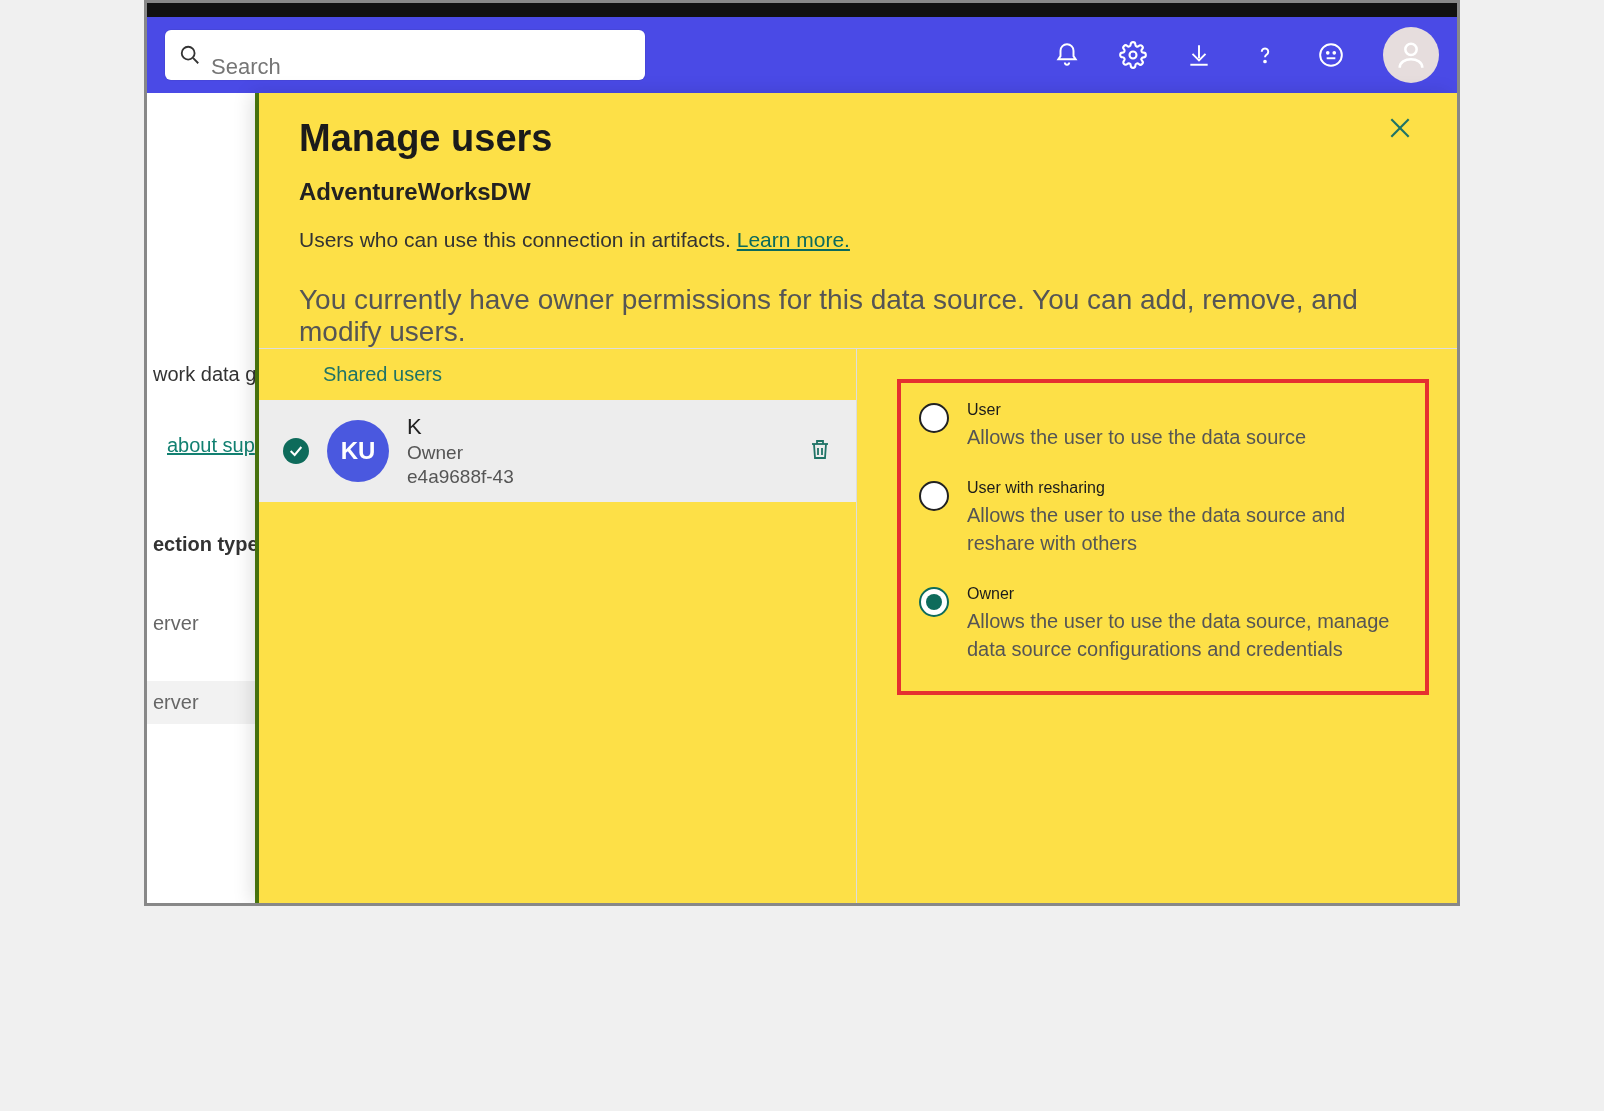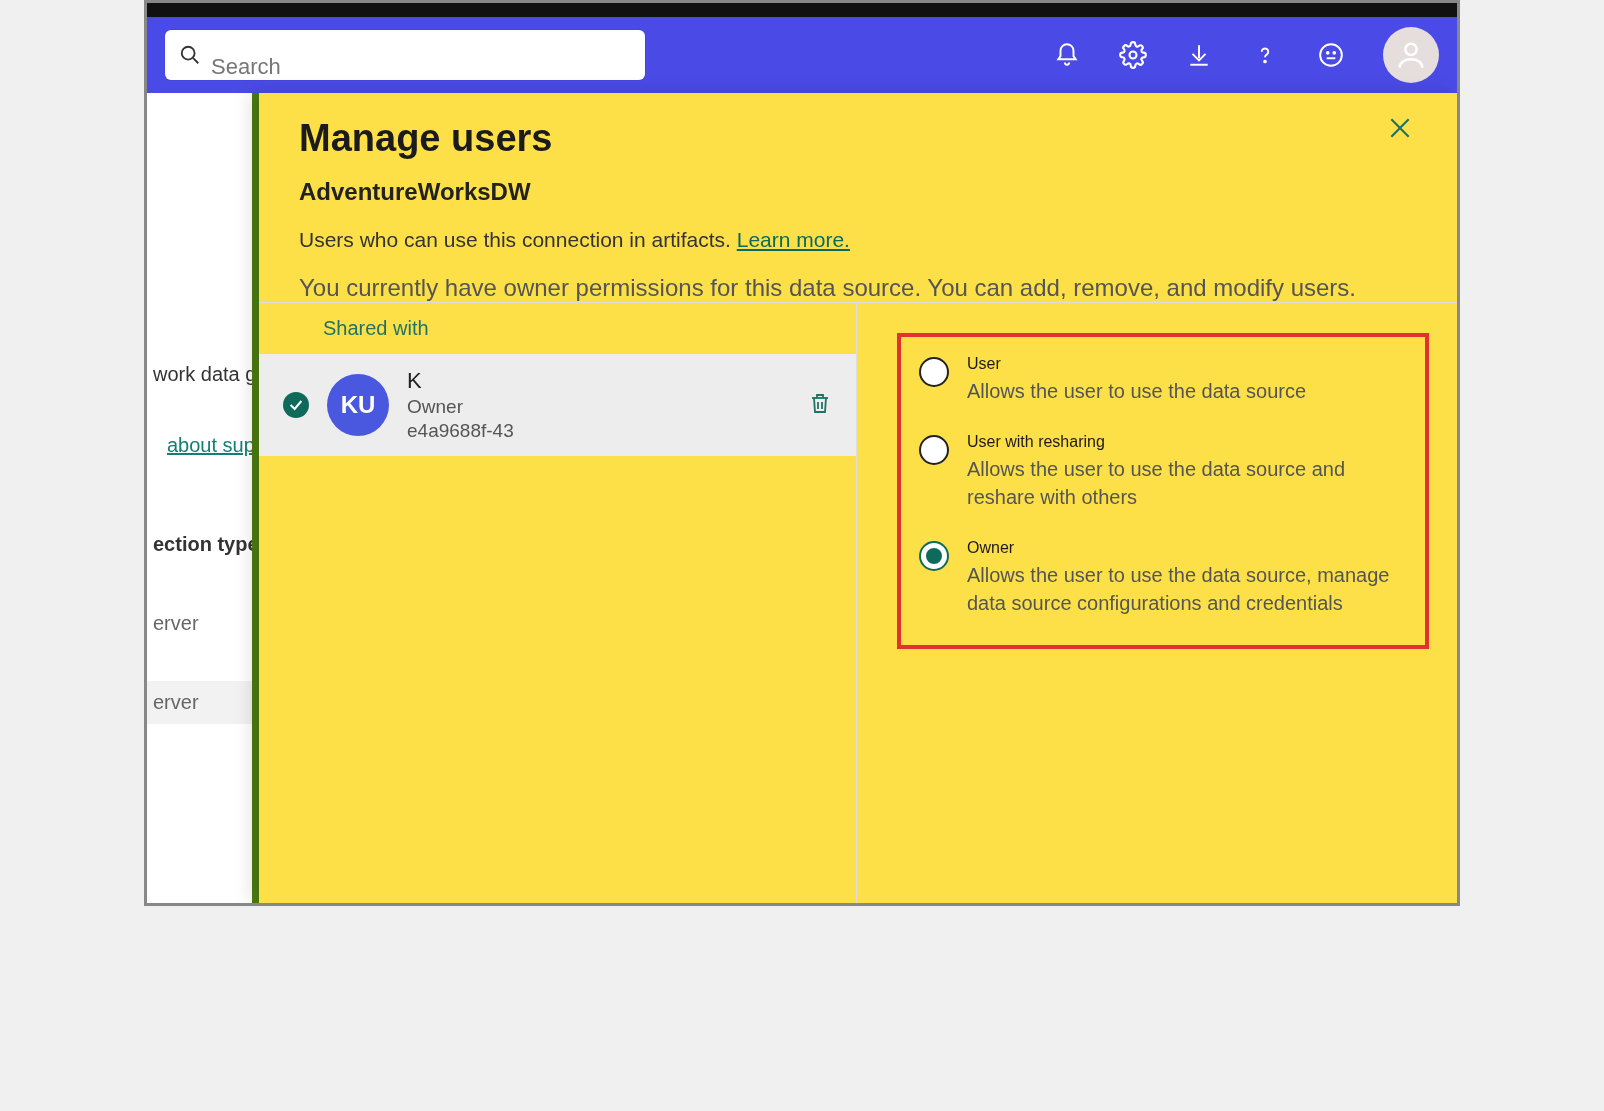--- a/index.html
+++ b/index.html
@@ -45,37 +45,37 @@
   .search-box .mag { margin-right: 10px; color: #333; }
   .topbar-right { margin-left: auto; display: flex; align-items: center; gap: 38px; }
   .top-icon { color: #fff; width: 28px; height: 28px; display: flex; align-items: center; justify-content: center; cursor: pointer; }
   .avatar-top {
     width: 56px; height: 56px; border-radius: 50%; background: #e6dddd;
     display:flex; align-items:center; justify-content:center; color:#fff;
   }
   .behind {
     position: absolute; left: 0; top: 90px; width: 112px; bottom: 0;
     background: #fff; color: #333; font-size: 20px; padding: 10px 0 0 0;
-    border-right: 7px solid #4d7c0f;
+    border-right: 4px solid #4d7c0f;
   }
   .behind .peek { padding: 10px 6px; color:#333; white-space:nowrap; overflow:hidden;}
   .behind .peek.link { color:#128071; text-decoration: underline; padding-left: 20px; }
   .panel {
     position: absolute;
     left: 112px; right: 0; top: 90px; bottom: 0;
     background: #fde047;
     box-shadow: -8px 0 18px rgba(0,0,0,0.12);
     display: flex; flex-direction: column;
   }
   .panel-header { padding: 24px 40px 0 40px; position: relative; }
   .panel-title { font-size: 38px; font-weight: 700; color: #1b1b1b; }
   .panel-sub { font-size: 24px; font-weight: 700; color: #222; margin-top: 18px; }
   .panel-desc { font-size: 21px; color: #333; margin-top: 22px; }
   .panel-desc a { color: #0b6a5d; text-decoration: underline; }
-  .panel-note { font-size: 24px; color: #555; margin-top: 22px; }
+  .panel-note { font-size: 28px; color: #555; margin-top: 32px; }
   .close-x {
     position: absolute; right: 38px; top: 22px; color: #1f7366;
     cursor: pointer; width: 32px; height: 32px;
   }
   .search-user-wrap { padding: 22px 40px 18px 40px; }
   .search-user {
     width: 905px; height: 52px;
     border: 1px solid #666; padding: 0 14px; font-size: 21px; color:#666;
     outline: none;
   }
@@ -212,21 +212,21 @@
       <div class="panel-desc">
         <span>Users who can use this connection in artifacts. </span><a href="#">Learn more.</a>
       </div>
       <div class="panel-note">You currently have owner permissions for this data source. You can add, remove, and modify users.</div>
     </div>
 
 
     <div class="body-split">
 
       <div class="left-col">
-        <div class="shared-with">Shared with</div>
+        <div class="shared-with">Shared users</div>
         <div class="user-row">
           <div class="check-badge">
             <svg width="16" height="16" viewBox="0 0 24 24" fill="none" stroke="#fff" stroke-width="3">
               <polyline points="4,12 10,18 20,6"></polyline>
             </svg>
           </div>
           <div class="user-avatar">KU</div>
           <div class="user-meta">
             <div class="user-name">K</div>
             <div class="user-role">Owner</div>

